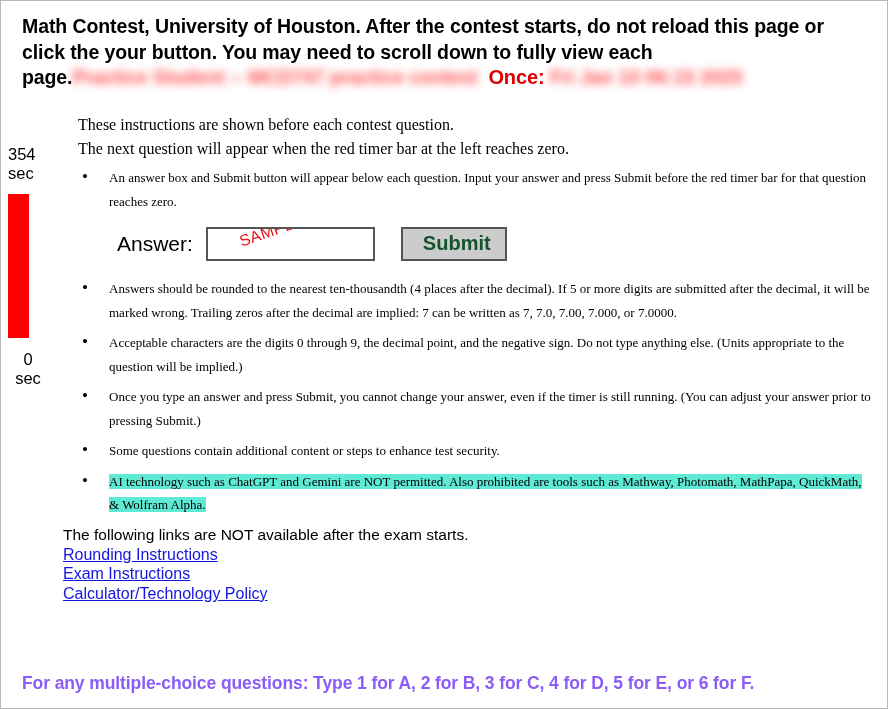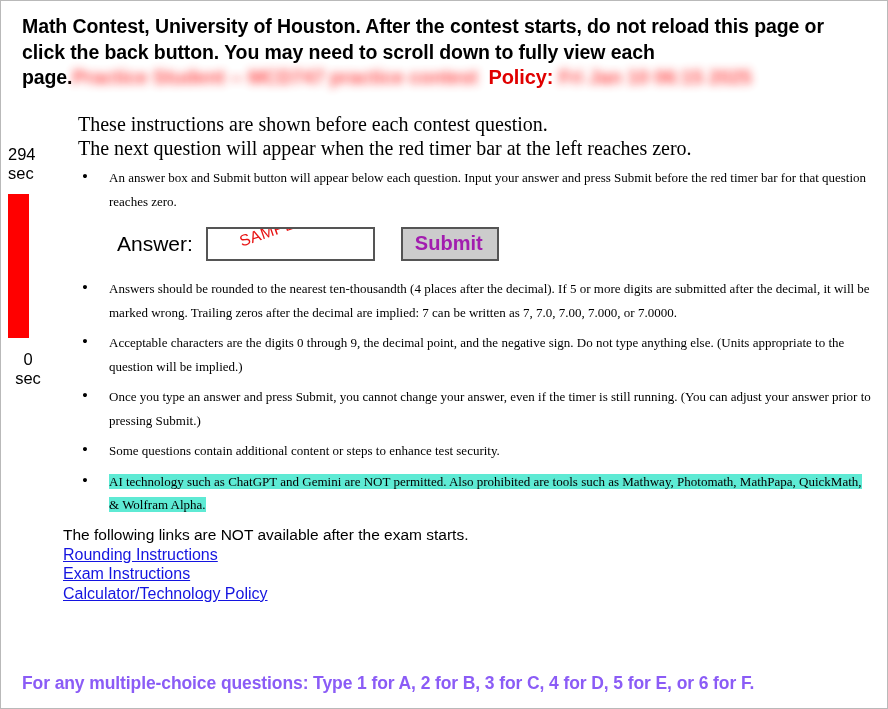--- a/index.html
+++ b/index.html
@@ -97,21 +97,21 @@
 
   
   .body-wrap {
     position: absolute;
     left: 60px;
     top: 112px;
     width: 810px;
   }
   .intro-line {
     font-family: "Liberation Serif", serif;
-    font-size: 20px;
+    font-size: 16px;
     line-height: 23.5px;
     color: #000000;
     margin-left: 17px;
   }
   ul.bullets {
     list-style: none;
     margin: 0;
     padding: 0;
     margin-top: 6px;
   }
@@ -172,24 +172,24 @@
     transform: rotate(-19deg);
     transform-origin: left center;
     letter-spacing: 0.3px;
     user-select: none;
   }
   .submit-btn {
     margin-left: 26px;
     font-family: "Liberation Sans", sans-serif;
     font-weight: bold;
     font-size: 20px;
-    color: #a21caf;
+    color: #14532d;
     background: #cccccc;
     border: 2px solid #555555;
-    padding: 3px 14px 5px 12px;
+    padding: 3px 14px 5px 20px;
     line-height: 22px;
     cursor: pointer;
   }
 
   
   .links-block {
     margin-top: 8px;
     margin-left: 2px;
   }
   .links-note {
@@ -221,25 +221,25 @@
     color: #8b5cf6;
     letter-spacing: -0.1px;
   }
 </style>
 </head>
 <body>
 
 <div id="page">
 
   <div class="header">
-    <span>Math Contest, University of Houston. After the contest starts, do not reload this page or click the back button. You may need to scroll down to fully view each page.</span><span class="redacted">Practice Student -- MCD747 practice contest</span>&nbsp;&nbsp;<span class="login-label">Policy:</span> <span class="redacted">Fri Jan 10 06:15 2025</span>
+    <span>Math Contest, University of Houston. After the contest starts, do not reload this page or click the your button. You may need to scroll down to fully view each page.</span><span class="redacted">Practice Student -- MCD747 practice contest</span>&nbsp;&nbsp;<span class="login-label">Once:</span> <span class="redacted">Fri Jan 10 06:15 2025</span>
   </div>
 
   <div class="timer-col">
-    <div class="timer-top-label"><span>294</span><br><span>sec</span></div>
+    <div class="timer-top-label"><span>354</span><br><span>sec</span></div>
     <div class="timer-bar-wrap">
       <div class="timer-bar-fill"></div>
     </div>
     <div class="timer-bottom-label"><span>0</span><br><span>sec</span></div>
   </div>
 
   <div class="body-wrap">
 
     <div class="intro-line">These instructions are shown before each contest question.</div>
     <div class="intro-line">The next question will appear when the red timer bar at the left reaches zero.</div>

